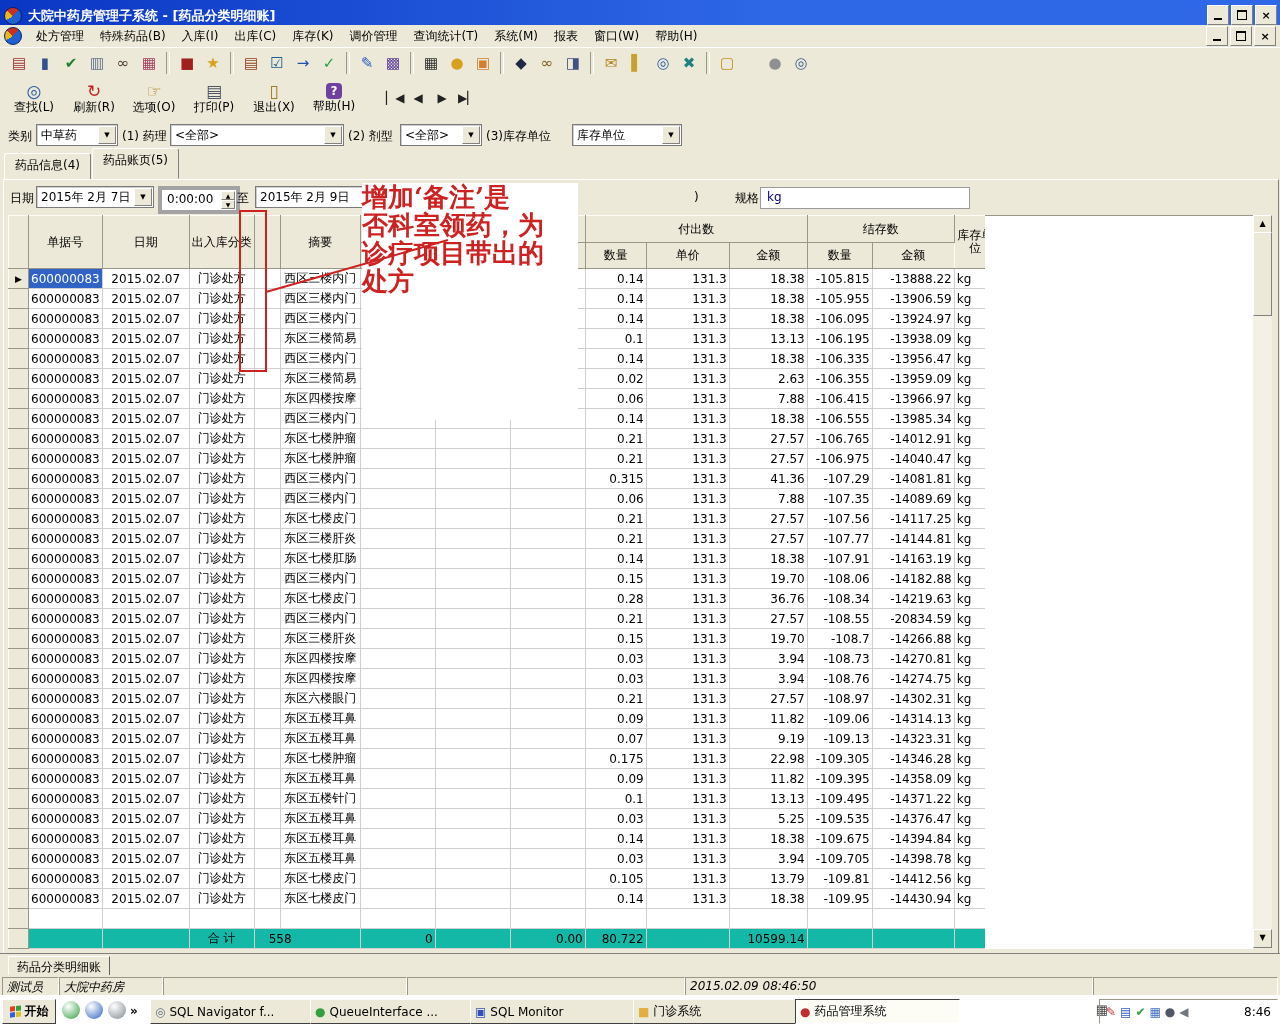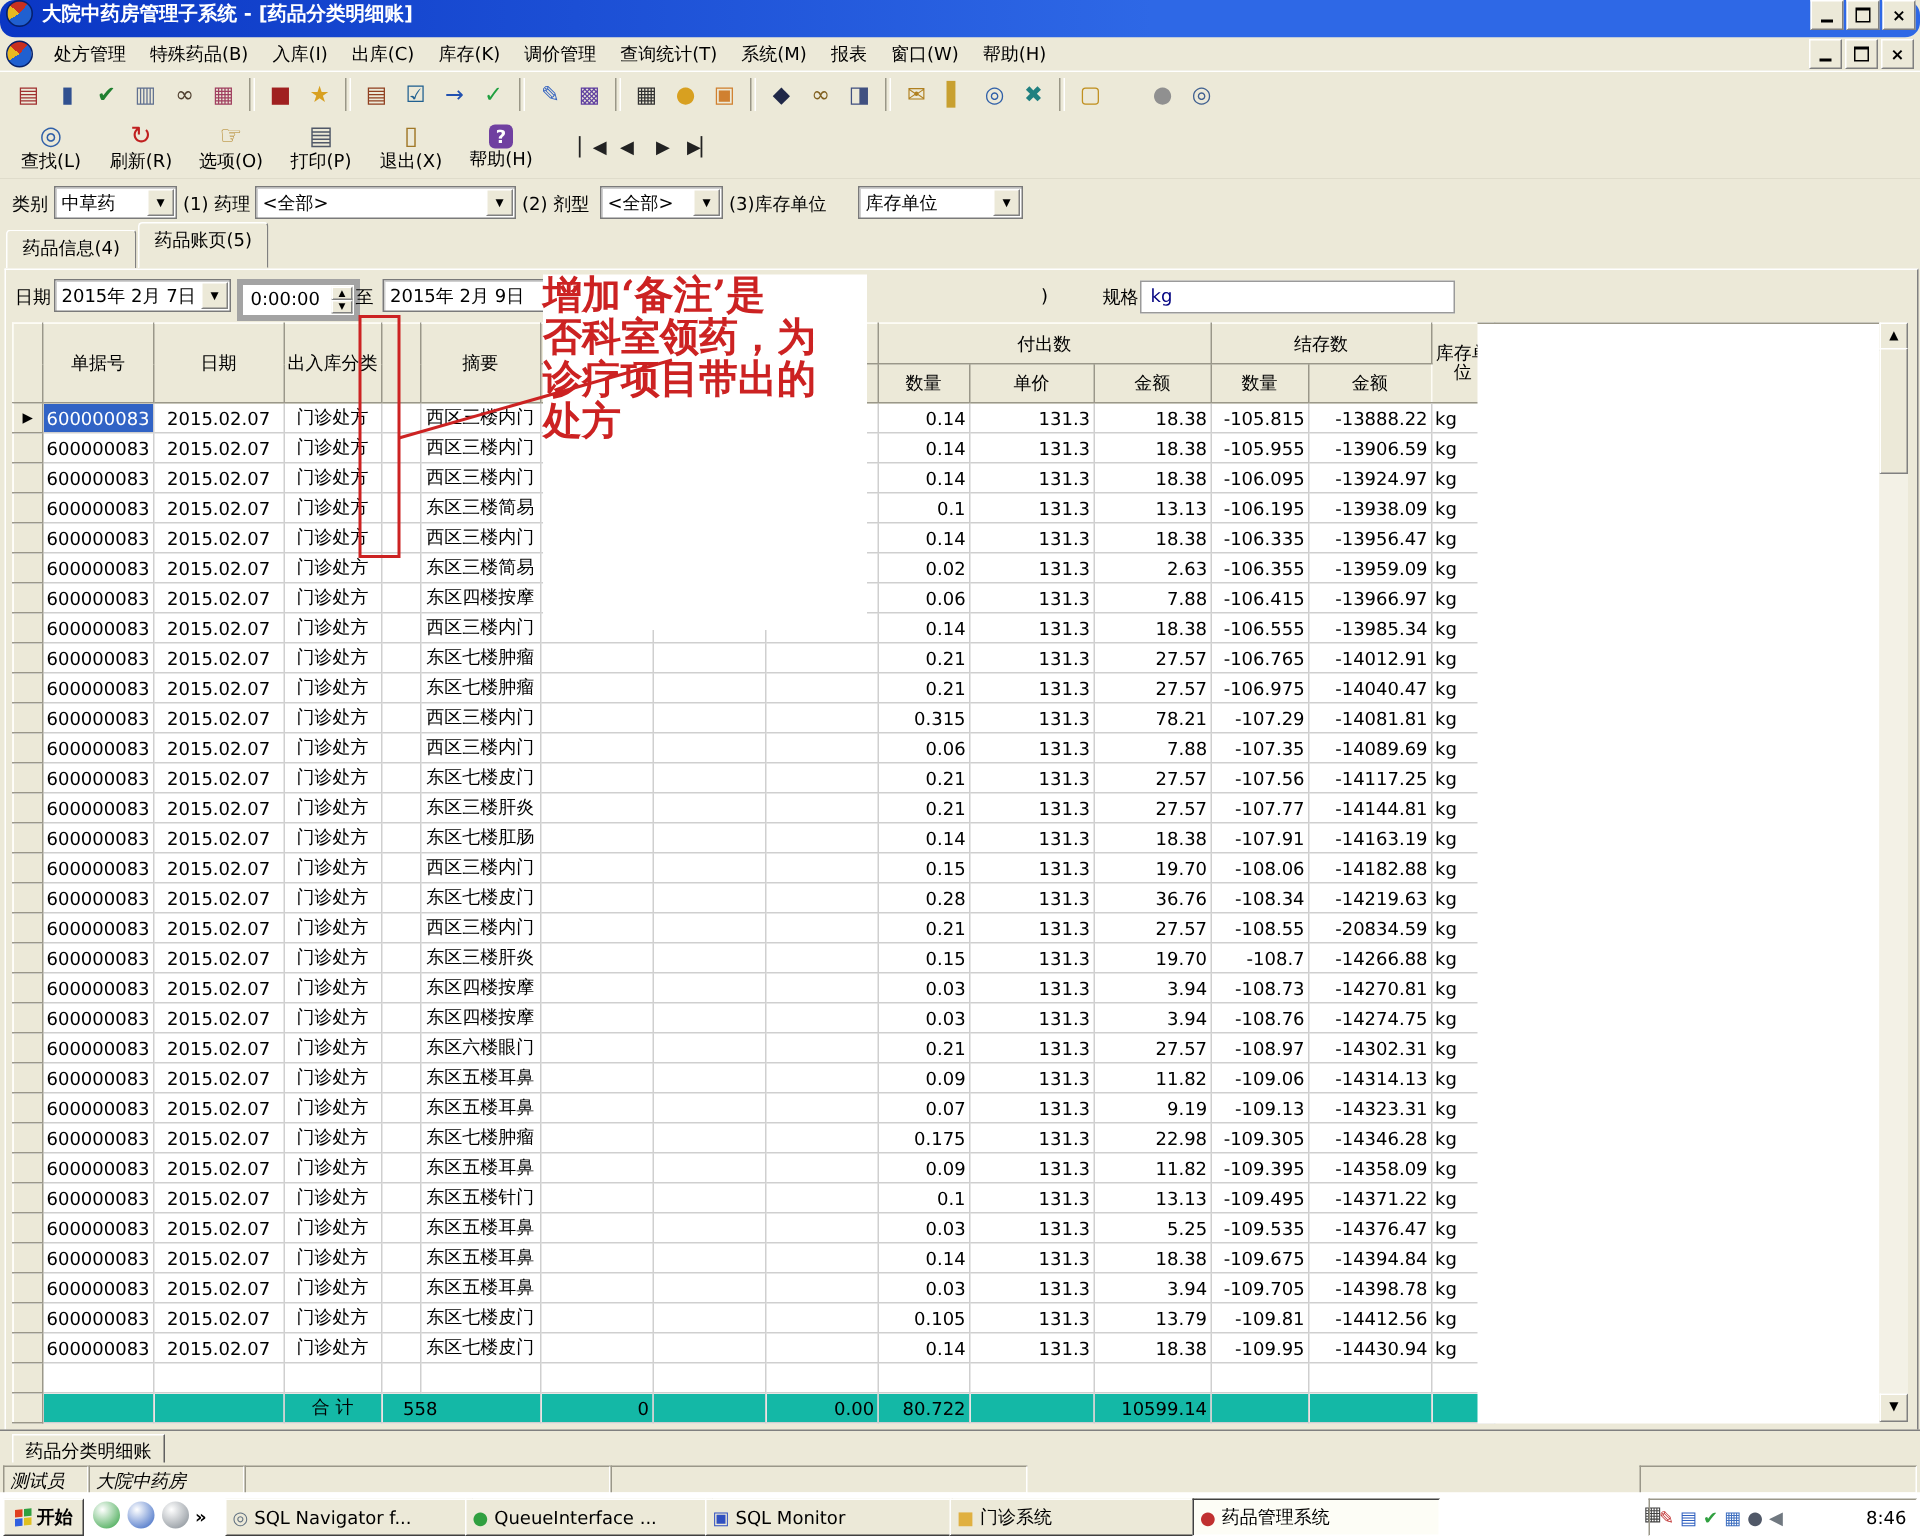--- a/index.html
+++ b/index.html
@@ -1,21 +1,21 @@
 <!DOCTYPE html>
 <html><head>
 <meta charset="utf-8">
 <style>
   html,body{margin:0;padding:0;width:1280px;height:1024px;overflow:hidden;
     background:#ece9d8;font-family:"DejaVu Sans","Liberation Sans",sans-serif;font-size:12px;color:#000;}
   .abs{position:absolute;}
 
   
   #titlebar{left:0;top:0;width:1280px;height:25px;background:linear-gradient(90deg,#0a36c4,#2e68e6 60%,#2e68e6);
-    display:flex;align-items:flex-start;color:#fff;font-weight:bold;font-size:13px;border-radius:10px;}
+    display:flex;align-items:flex-end;color:#fff;font-weight:bold;font-size:13px;}
   .appicon{width:16px;height:16px;border-radius:50%;margin:0 6px 0 4px;flex:none;
     background:conic-gradient(from 40deg,#2060d0 0 55%,#e8b820 55% 75%,#c83020 75% 100%);border:1px solid #06206a;}
   .winbtns{margin-left:auto;display:flex;gap:2px;padding-right:3px;}
   .winbtn{width:20px;height:18px;background:#ece9d8;border:1px solid;border-color:#fff #808080 #808080 #fff;
     display:flex;align-items:center;justify-content:center;color:#000;font-size:11px;font-weight:bold;}
   .glyph-min{width:8px;height:2px;background:#000;margin-top:8px;}
   .glyph-restore{width:8px;height:7px;border:1px solid #000;border-top-width:2px;}
 
   
   #menubar{left:0;top:25px;width:1280px;height:22px;background:#ece9d8;display:flex;align-items:center;border-bottom:1px solid #d0cdbd;}
@@ -554,21 +554,21 @@
         <td>600000083</td>
         <td class="ctr">2015.02.07</td>
         <td class="ctr">门诊处方</td>
         <td></td>
         <td class="ctr">西区三楼内门</td>
         <td></td>
         <td></td>
         <td></td>
         <td class="num">0.315</td>
         <td class="num">131.3</td>
-        <td class="num">78.21</td>
+        <td class="num">41.36</td>
         <td class="num">-107.29</td>
         <td class="num">-14081.81</td>
         <td>kg</td>
       </tr>
       <tr>
         <td class="ind"></td>
         <td>600000083</td>
         <td class="ctr">2015.02.07</td>
         <td class="ctr">门诊处方</td>
         <td></td>
@@ -976,20 +976,21 @@
 
 <div id="sheettabrow" class="abs">
   <span id="sheettab">药品分类明细账</span>
 </div>
 
 <div id="statusbar" class="abs">
   <span class="spanel" style="left:2px;width:47px;">测试员</span>
   <span class="spanel" style="left:59px;width:94px;">大院中药房</span>
   <span class="spanel" style="left:163px;width:234px;"></span>
   <span class="spanel" style="left:407px;width:268px;"></span>
+  <span class="spanel" style="left:685px;width:398px;">2015.02.09 08:46:50</span>
   <span class="spanel" style="left:1093px;width:175px;"></span>
 </div>
 
 <div id="taskbar" class="abs">
   <div id="startbtn">
     <span class="winflag">
       <i style="background:#e04020"></i>
         <i style="background:#30a040"></i>
         <i style="background:#3060e0"></i>
         <i style="background:#e0c020"></i>

